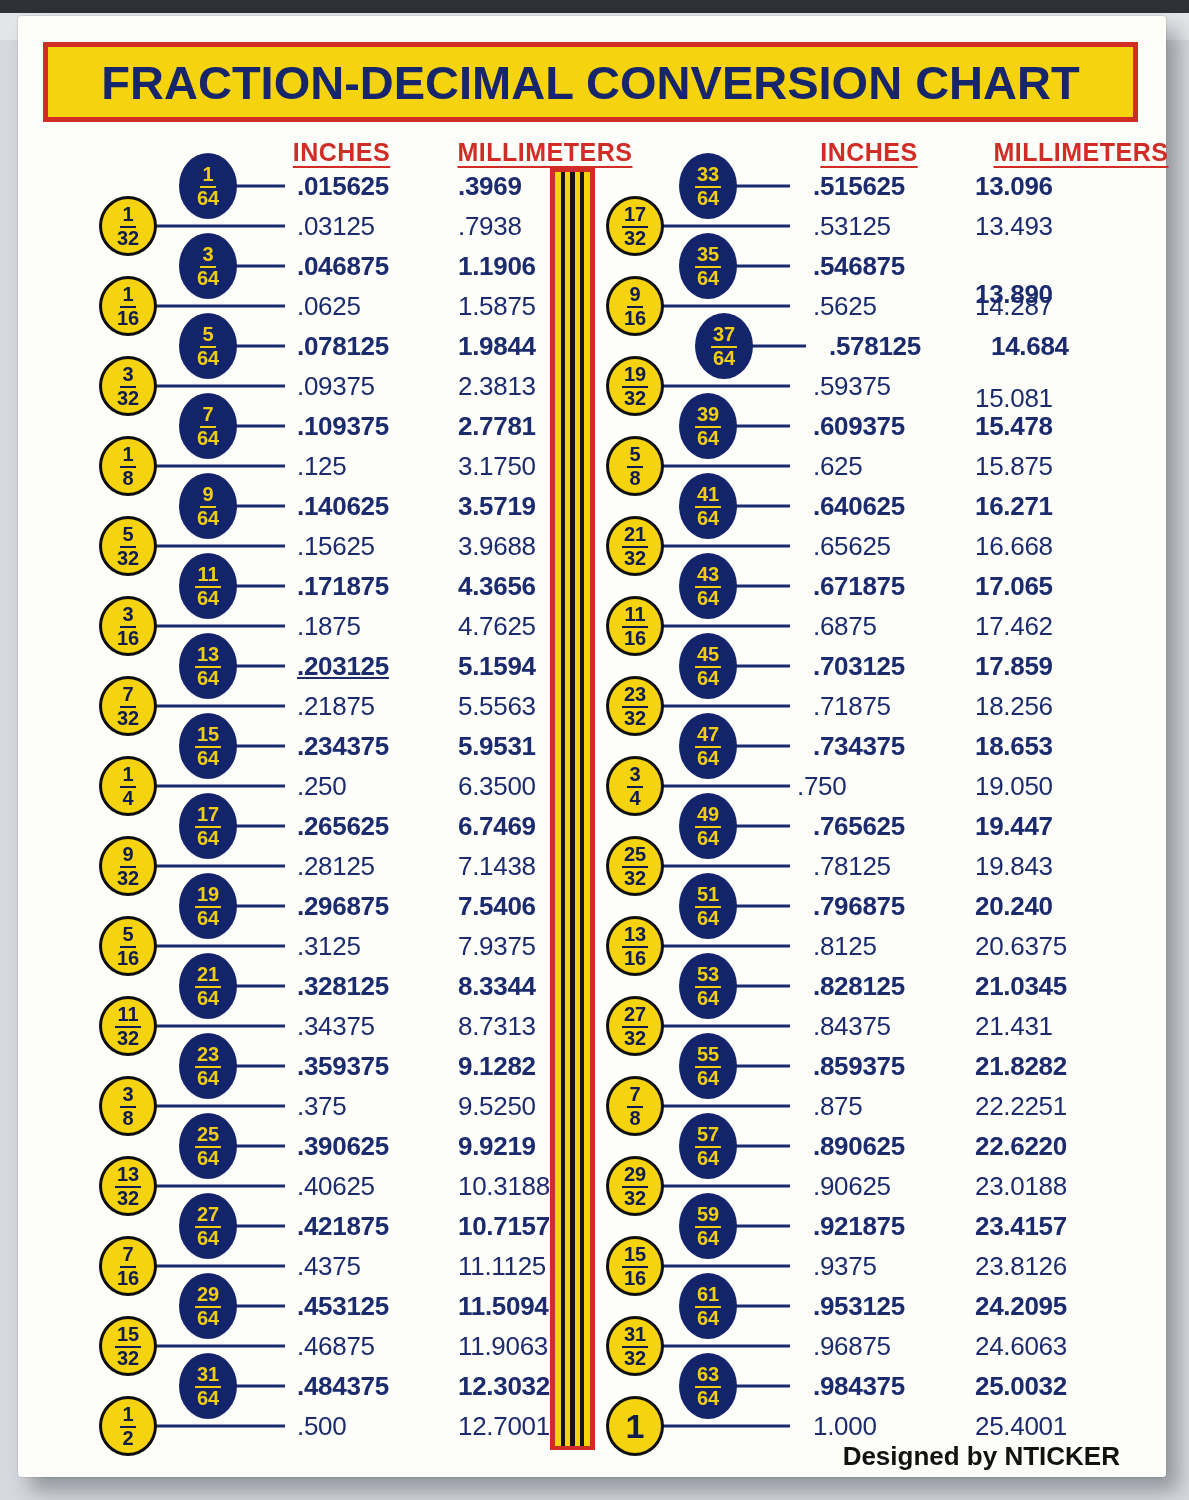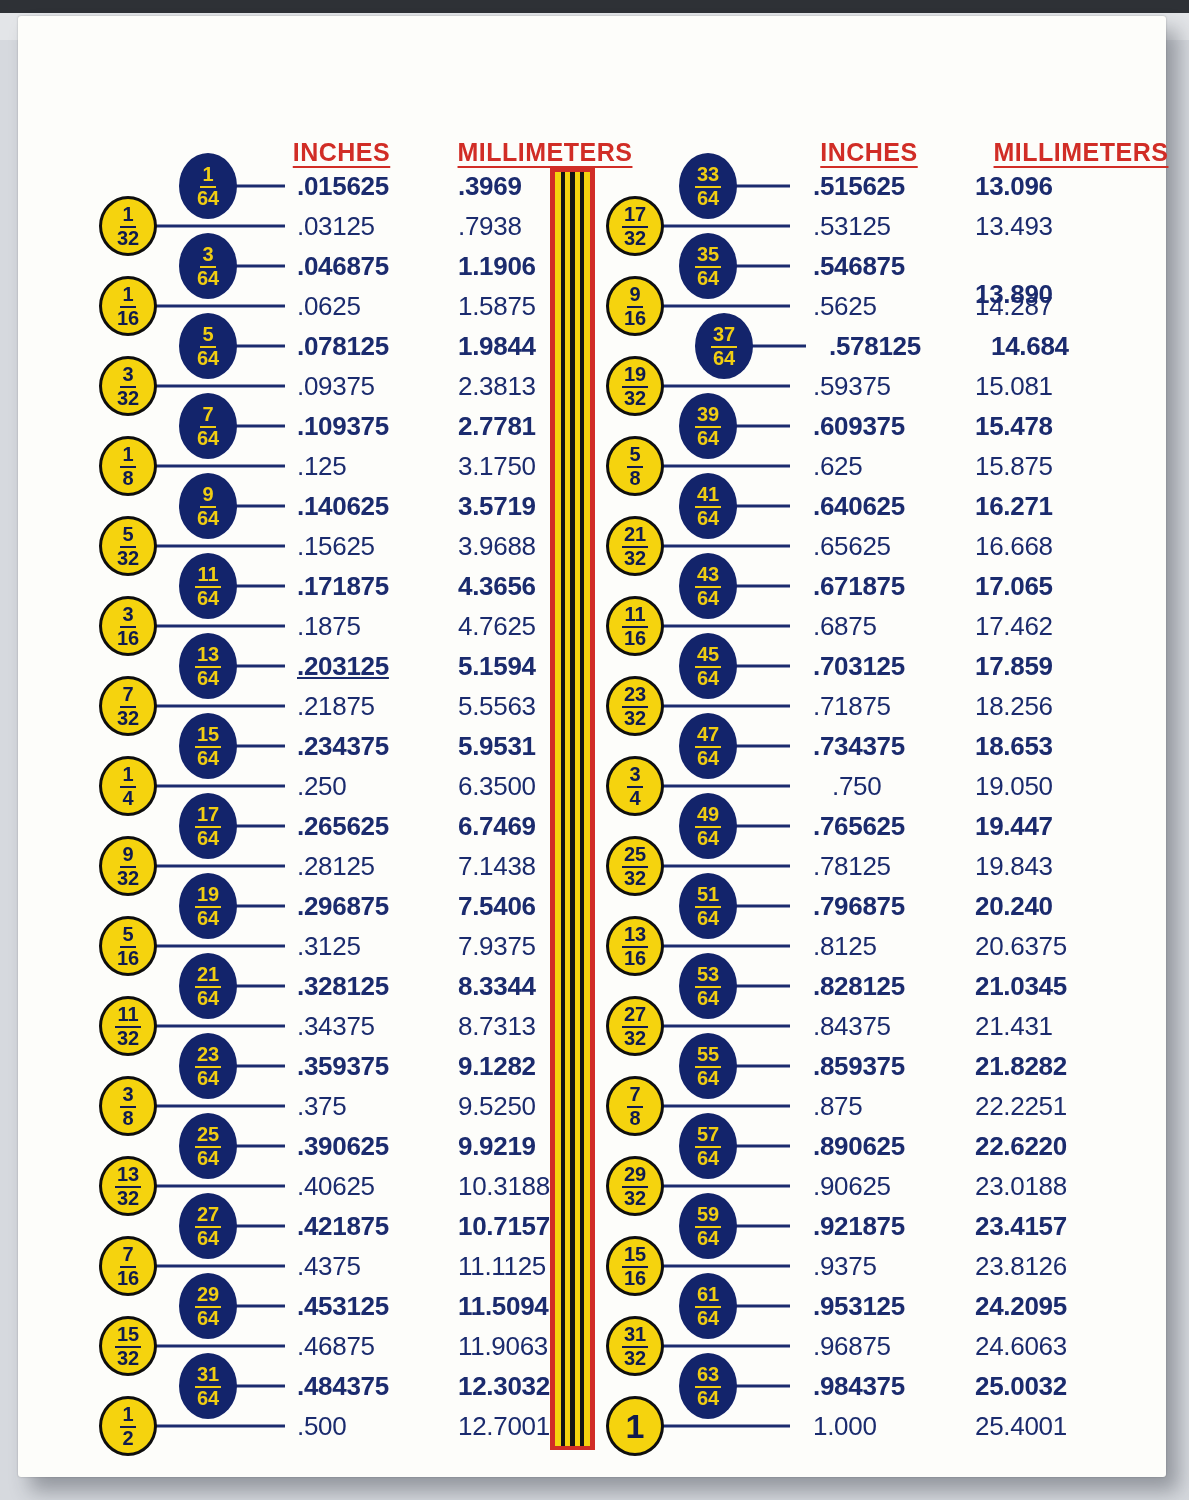--- a/index.html
+++ b/index.html
@@ -58,36 +58,40 @@
   .val.b{font-weight:bold;}
   .credit{
     position:absolute;right:46px;top:1424px;height:32px;line-height:32px;
     font-size:26px;font-weight:bold;color:#111111;
   }
 </style>
 </head>
 <body>
 
 <div class="page" id="page">
+  <div class="title-banner">
+    <span>FRACTION-DECIMAL CONVERSION CHART</span>
+  </div>
 
   <div class="hdr" id="hdr-in-l">
     <span>INCHES</span>
   </div>
   <div class="hdr" id="hdr-mm-l">
     <span>MILLIMETERS</span>
   </div>
   <div class="hdr" id="hdr-in-r">
     <span>INCHES</span>
   </div>
   <div class="hdr" id="hdr-mm-r">
     <span>MILLIMETERS</span>
   </div>
 
   <div class="divider"></div>
 
+  <div class="credit">Designed by NTICKER</div>
 <div class="row" style="top: 150px;">
       <div class="badge navy" style="left: 161px;">
         <div class="frac"><span class="num">1</span><span class="den">64</span></div>
       </div>
       <div class="cline" style="left: 216px; width: 51px;"></div>
       <div class="val b" style="left: 279px;">.015625</div>
       <div class="val b" style="left: 440px;">.3969</div>
     </div>
     <div class="row" style="top: 190px;">
       <div class="badge yellow" style="left: 81px;">
@@ -376,21 +380,21 @@
       <div class="cline" style="left: 716px; width: 56px;"></div>
       <div class="val b" style="left: 795px;">.578125</div>
       <div class="val b" style="left: 957px;">14.684</div>
     </div>
     <div class="row" style="top: 350px;">
       <div class="badge yellow" style="left: 588px;">
         <div class="frac"><span class="num">19</span><span class="den">32</span></div>
       </div>
       <div class="cline" style="left: 643px; width: 129px;"></div>
       <div class="val" style="left: 795px;">.59375</div>
-      <div class="val" style="left: 957px;">15.081</div>
+      <div class="val" style="left: 957px; margin-top: 12px;">15.081</div>
     </div>
     <div class="row" style="top: 390px;">
       <div class="badge navy" style="left: 661px;">
         <div class="frac"><span class="num">39</span><span class="den">64</span></div>
       </div>
       <div class="cline" style="left: 716px; width: 56px;"></div>
       <div class="val b" style="left: 795px;">.609375</div>
       <div class="val b" style="left: 957px;">15.478</div>
     </div>
     <div class="row" style="top: 430px;">
@@ -455,21 +459,21 @@
       </div>
       <div class="cline" style="left: 716px; width: 56px;"></div>
       <div class="val b" style="left: 795px;">.734375</div>
       <div class="val b" style="left: 957px;">18.653</div>
     </div>
     <div class="row" style="top: 750px;">
       <div class="badge yellow" style="left: 588px;">
         <div class="frac"><span class="num">3</span><span class="den">4</span></div>
       </div>
       <div class="cline" style="left: 643px; width: 129px;"></div>
-      <div class="val" style="left: 814px;">.750</div>
+      <div class="val" style="left: 779px;">.750</div>
       <div class="val" style="left: 957px;">19.050</div>
     </div>
     <div class="row" style="top: 790px;">
       <div class="badge navy" style="left: 661px;">
         <div class="frac"><span class="num">49</span><span class="den">64</span></div>
       </div>
       <div class="cline" style="left: 716px; width: 56px;"></div>
       <div class="val b" style="left: 795px;">.765625</div>
       <div class="val b" style="left: 957px;">19.447</div>
     </div>

